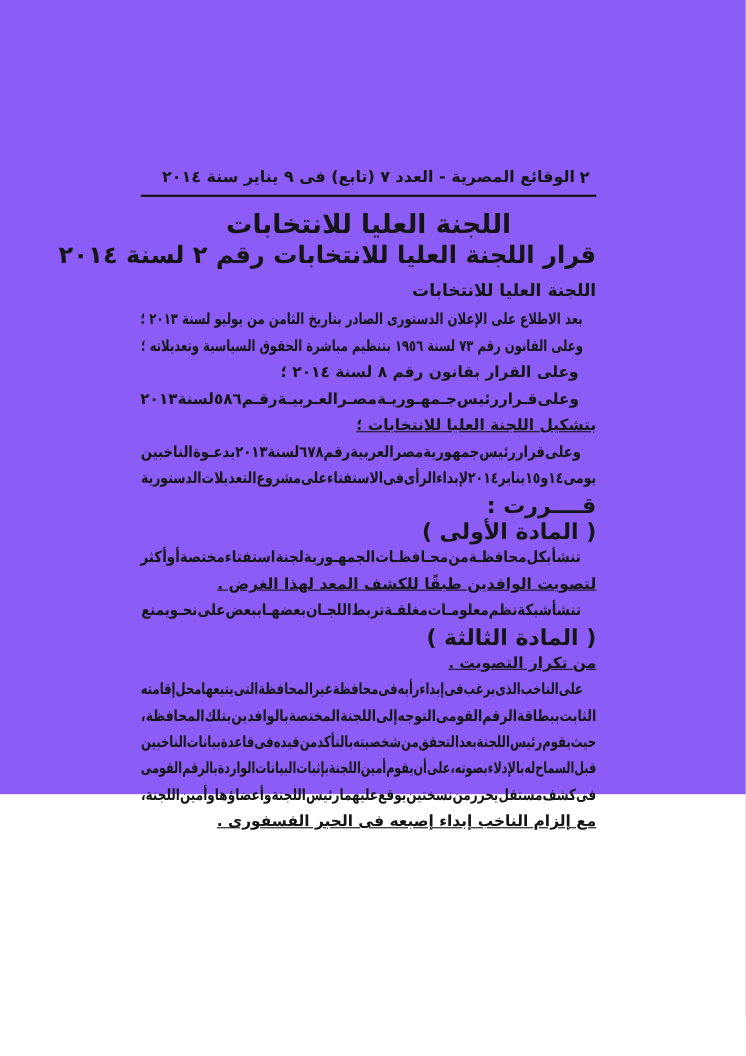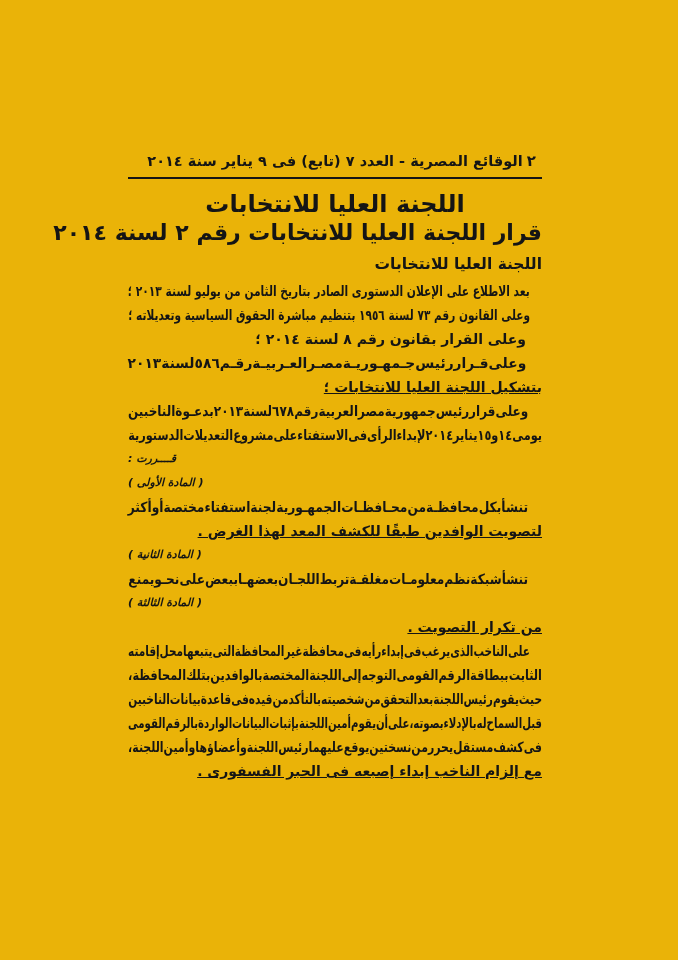--- a/index.html
+++ b/index.html
@@ -11,22 +11,22 @@
     height: 960px;
     background: #ffffff;
     color: #151515;
     font-family: "DejaVu Sans", sans-serif;
     font-weight: 700;
     overflow: hidden;
   }
   .page {
     position: relative;
     width: 678px;
-    height: 960px;
-    background: #eab308;
+    height: 722px;
+    background: #8b5cf6;
   }
   .column {
     position: absolute;
     left: 128px;
     top: 0;
     width: 414px;
     padding-top: 150px;
   }
   
   .gz-header {
@@ -80,21 +80,21 @@
     margin-top: 3px;
   }
   .line {
     height: 24px;
     line-height: 24px;
     font-size: 14px;
     white-space: nowrap;
   }
   .line.right   { text-align: right; text-decoration: underline; }
   .line.indent  { text-align: right; padding-right: 16px; }
-  .line.center  { text-align: left; font-size: 11px; font-style: italic; }
+  .line.center  { text-align: right; font-size: 20px; }
   .line.justify,
   .line.justify-indent {
     display: flex;
     justify-content: space-between;
     white-space: nowrap;
   }
   .line.justify-indent { padding-right: 16px; }
   .line.justify span, .line.justify-indent span { display: inline-block; }
 </style>
 </head>
@@ -171,21 +171,20 @@
           <span>من</span>
           <span>محـافظـات</span>
           <span>الجمهـورية</span>
           <span>لجنة</span>
           <span>استفتاء</span>
           <span>مختصة</span>
           <span>أو</span>
           <span>أكثر</span>
         </div>
         <div class="line right fit">لتصويت الوافدين طبقًا للكشف المعد لهذا الغرض .</div>
-        <div class="line center fit">( المادة الثانية )</div>
         <div class="line justify-indent fit" style="transform: scaleX(0.867925); transform-origin: right center;">
           <span>تنشأ</span>
           <span>شبكة</span>
           <span>نظم</span>
           <span>معلومـات</span>
           <span>مغلقـة</span>
           <span>تربط</span>
           <span>اللجـان</span>
           <span>بعضهـا</span>
           <span>ببعض</span>

